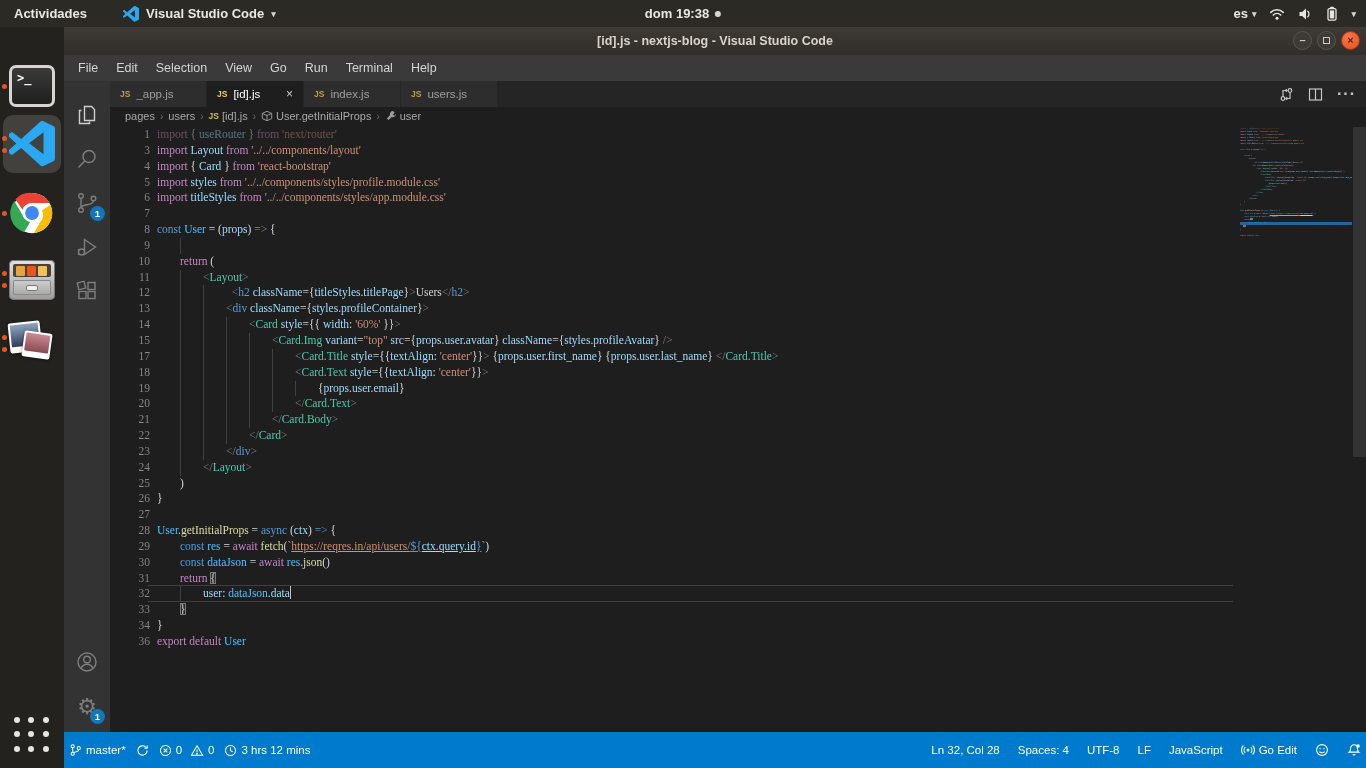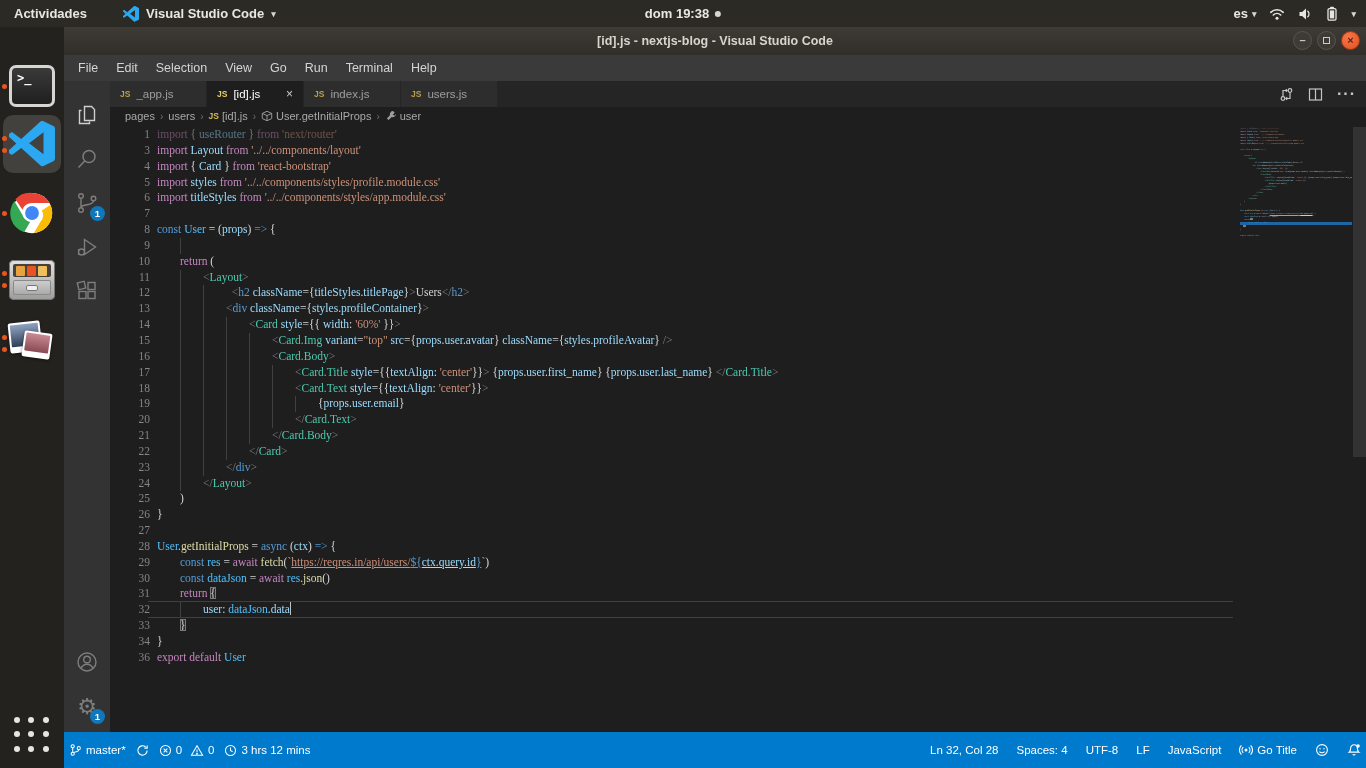--- a/index.html
+++ b/index.html
@@ -381,21 +381,20 @@
         <div class="line"><span class="num">6</span><span class="code"><span class="kw">import</span><span class="pn"> </span><span class="id">titleStyles</span><span class="pn"> </span><span class="kw">from</span><span class="pn"> </span><span class="st">'../../components/styles/app.module.css'</span></span></div>
         <div class="line"><span class="num">7</span><span class="code"></span></div>
         <div class="line"><span class="num">8</span><span class="code"><span class="bl">const</span><span class="pn"> </span><span class="cv">User</span><span class="pn"> = (</span><span class="id">props</span><span class="pn">) </span><span class="bl">=&gt;</span><span class="pn"> {</span></span></div>
         <div class="line"><span class="num">9</span><span class="code"><span class="ig"></span><span class="ig g"></span></span></div>
         <div class="line"><span class="num">10</span><span class="code"><span class="ig"></span><span class="kw">return</span><span class="pn"> (</span></span></div>
         <div class="line"><span class="num">11</span><span class="code"><span class="ig"></span><span class="ig g"></span><span class="ag">&lt;</span><span class="cp">Layout</span><span class="ag">&gt;</span></span></div>
         <div class="line"><span class="num">12</span><span class="code"><span class="ig"></span><span class="ig g"></span><span class="ig g"></span><span class="pn">  </span><span class="ag">&lt;</span><span class="bl">h2</span><span class="pn"> </span><span class="id">className</span><span class="pn">={</span><span class="id">titleStyles</span><span class="pn">.</span><span class="id">titlePage</span><span class="pn">}</span><span class="ag">&gt;</span><span class="tx">Users</span><span class="ag">&lt;/</span><span class="bl">h2</span><span class="ag">&gt;</span></span></div>
         <div class="line"><span class="num">13</span><span class="code"><span class="ig"></span><span class="ig g"></span><span class="ig g"></span><span class="ag">&lt;</span><span class="bl">div</span><span class="pn"> </span><span class="id">className</span><span class="pn">={</span><span class="id">styles</span><span class="pn">.</span><span class="id">profileContainer</span><span class="pn">}</span><span class="ag">&gt;</span></span></div>
         <div class="line"><span class="num">14</span><span class="code"><span class="ig"></span><span class="ig g"></span><span class="ig g"></span><span class="ig g"></span><span class="ag">&lt;</span><span class="cp">Card</span><span class="pn"> </span><span class="id">style</span><span class="pn">={{ </span><span class="id">width</span><span class="pn">: </span><span class="st">'60%'</span><span class="pn"> }}</span><span class="ag">&gt;</span></span></div>
         <div class="line"><span class="num">15</span><span class="code"><span class="ig"></span><span class="ig g"></span><span class="ig g"></span><span class="ig g"></span><span class="ig g"></span><span class="ag">&lt;</span><span class="cp">Card.Img</span><span class="pn"> </span><span class="id">variant</span><span class="pn">=</span><span class="st">"top"</span><span class="pn"> </span><span class="id">src</span><span class="pn">={</span><span class="id">props</span><span class="pn">.</span><span class="id">user</span><span class="pn">.</span><span class="id">avatar</span><span class="pn">} </span><span class="id">className</span><span class="pn">={</span><span class="id">styles</span><span class="pn">.</span><span class="id">profileAvatar</span><span class="pn">} </span><span class="ag">/&gt;</span></span></div>
-        <div class="line"><span class="num">16</span><span class="code"><span class="ig"></span><span class="ig g"></span><span class="ig g"></span><span class="ig g"></span><span class="ig g"></span><span class="ag">&lt;</span><span class="cp">Card.Body</span><span class="ag">&gt;</span></span></div>
         <div class="line"><span class="num">17</span><span class="code"><span class="ig"></span><span class="ig g"></span><span class="ig g"></span><span class="ig g"></span><span class="ig g"></span><span class="ig g"></span><span class="ag">&lt;</span><span class="cp">Card.Title</span><span class="pn"> </span><span class="id">style</span><span class="pn">={{</span><span class="id">textAlign</span><span class="pn">: </span><span class="st">'center'</span><span class="pn">}}</span><span class="ag">&gt;</span><span class="tx"> </span><span class="pn">{</span><span class="id">props</span><span class="pn">.</span><span class="id">user</span><span class="pn">.</span><span class="id">first_name</span><span class="pn">} {</span><span class="id">props</span><span class="pn">.</span><span class="id">user</span><span class="pn">.</span><span class="id">last_name</span><span class="pn">} </span><span class="ag">&lt;/</span><span class="cp">Card.Title</span><span class="ag">&gt;</span></span></div>
         <div class="line"><span class="num">18</span><span class="code"><span class="ig"></span><span class="ig g"></span><span class="ig g"></span><span class="ig g"></span><span class="ig g"></span><span class="ig g"></span><span class="ag">&lt;</span><span class="cp">Card.Text</span><span class="pn"> </span><span class="id">style</span><span class="pn">={{</span><span class="id">textAlign</span><span class="pn">: </span><span class="st">'center'</span><span class="pn">}}</span><span class="ag">&gt;</span></span></div>
         <div class="line"><span class="num">19</span><span class="code"><span class="ig"></span><span class="ig g"></span><span class="ig g"></span><span class="ig g"></span><span class="ig g"></span><span class="ig g"></span><span class="ig g"></span><span class="pn">{</span><span class="id">props</span><span class="pn">.</span><span class="id">user</span><span class="pn">.</span><span class="id">email</span><span class="pn">}</span></span></div>
         <div class="line"><span class="num">20</span><span class="code"><span class="ig"></span><span class="ig g"></span><span class="ig g"></span><span class="ig g"></span><span class="ig g"></span><span class="ig g"></span><span class="ag">&lt;/</span><span class="cp">Card.Text</span><span class="ag">&gt;</span></span></div>
         <div class="line"><span class="num">21</span><span class="code"><span class="ig"></span><span class="ig g"></span><span class="ig g"></span><span class="ig g"></span><span class="ig g"></span><span class="ag">&lt;/</span><span class="cp">Card.Body</span><span class="ag">&gt;</span></span></div>
         <div class="line"><span class="num">22</span><span class="code"><span class="ig"></span><span class="ig g"></span><span class="ig g"></span><span class="ig g"></span><span class="ag">&lt;/</span><span class="cp">Card</span><span class="ag">&gt;</span></span></div>
         <div class="line"><span class="num">23</span><span class="code"><span class="ig"></span><span class="ig g"></span><span class="ig g"></span><span class="ag">&lt;/</span><span class="bl">div</span><span class="ag">&gt;</span></span></div>
         <div class="line"><span class="num">24</span><span class="code"><span class="ig"></span><span class="ig g"></span><span class="ag">&lt;/</span><span class="cp">Layout</span><span class="ag">&gt;</span></span></div>
         <div class="line"><span class="num">25</span><span class="code"><span class="ig"></span><span class="pn">)</span></span></div>
         <div class="line"><span class="num">26</span><span class="code"><span class="pn">}</span></span></div>
@@ -505,21 +504,21 @@
       <span class="sb-item">LF</span>
       <span class="sb-item">JavaScript</span>
       <span class="sb-item">
         <span class="sb-icon">
           <svg width="14" height="14" viewBox="0 0 14 14" fill="none" stroke="#fff" stroke-width="1.1">
             <circle cx="7" cy="7" r="1.5" fill="#fff" stroke="none"></circle>
             <path d="M4.2 9.8a4 4 0 0 1 0-5.6M9.8 4.2a4 4 0 0 1 0 5.6"></path>
             <path d="M2.4 11.6a6.5 6.5 0 0 1 0-9.2M11.6 2.4a6.5 6.5 0 0 1 0 9.2"></path>
           </svg>
         </span>
-        <span>Go Title</span>
+        <span>Go Edit</span>
       </span>
       <span class="sb-item">
         <span class="sb-icon">
           <svg width="14" height="14" viewBox="0 0 14 14" fill="none" stroke="#fff" stroke-width="1.1">
             <circle cx="7" cy="7" r="5.4"></circle>
               <circle cx="5" cy="5.7" r="0.7" fill="#fff" stroke="none"></circle>
             <circle cx="9" cy="5.7" r="0.7" fill="#fff" stroke="none"></circle>
               <path d="M4.4 8.6a3.4 3.4 0 0 0 5.2 0"></path>
           </svg>
         </span>

